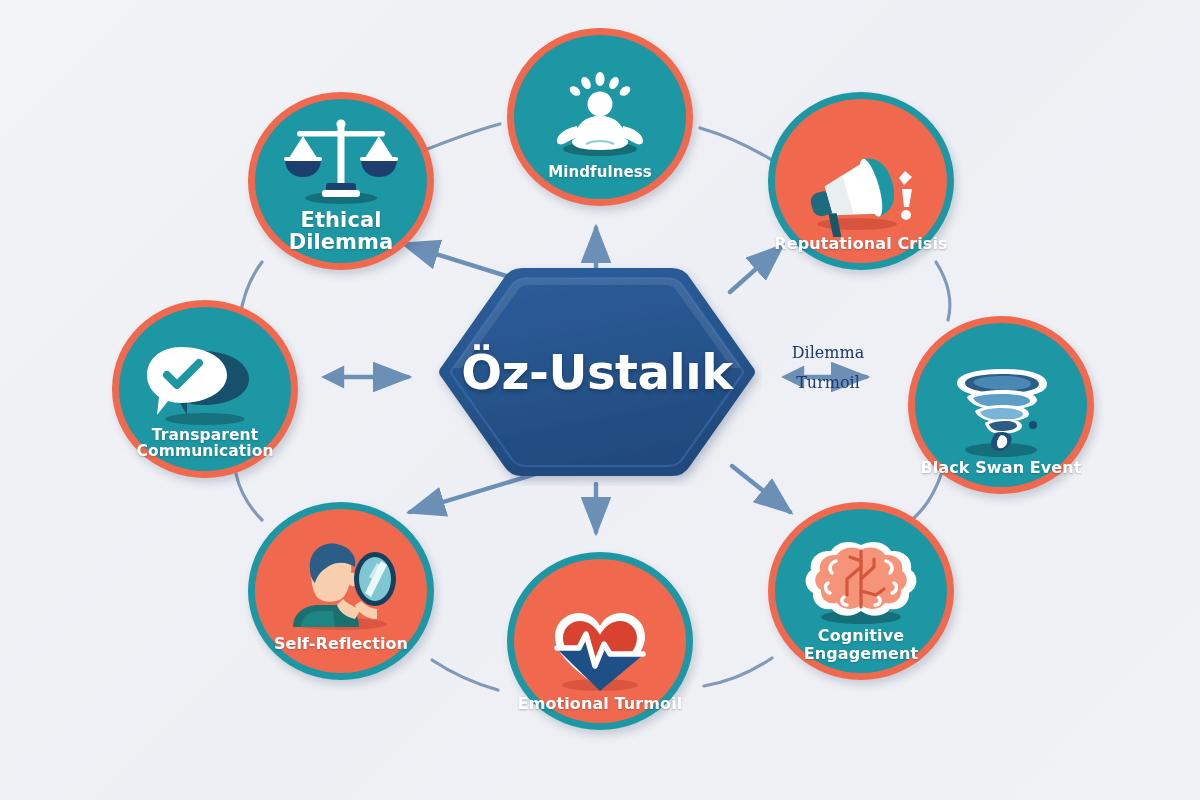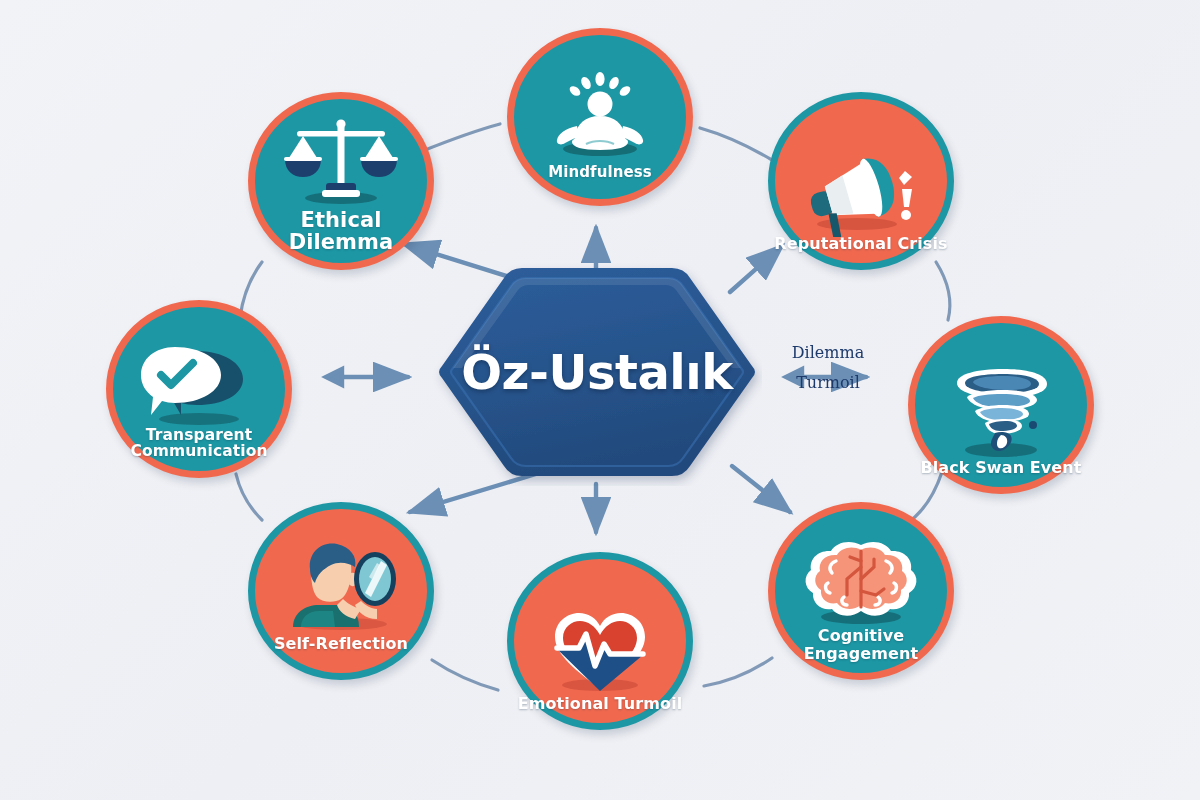--- a/index.html
+++ b/index.html
@@ -318,21 +318,21 @@
         <ellipse cx="98" cy="40" rx="21" ry="27" fill="#15405e"></ellipse>
         <ellipse cx="98" cy="40" rx="16" ry="22" fill="#7fc8d3"></ellipse>
         <path d="M88 54 L 104 22 L 110 26 L 94 58 Z" fill="#ffffff" opacity="0.85"></path>
         <path d="M92 38 L 100 24 L 103 26 L 95 40 Z" fill="#ffffff" opacity="0.6"></path>
         <path d="M84 62 C 88 66 94 70 100 70 L 100 80 C 88 80 80 72 78 66 Z" fill="#f7cfae"></path>
       </svg>
     </div>
     <div class="node-label" style="font-size:16px; margin-bottom:28px;">Self-Reflection</div>
   </div>
 
-  <div class="node" style="left:106px; top:300px; width:186px; height:178px;">
+  <div class="node" style="left:112px; top:300px; width:186px; height:178px;">
     <div class="node-shape teal"></div>
     <div class="node-icon" style="margin-bottom:-2px;">
       <svg width="124" height="84" viewBox="0 0 124 84">
         <ellipse cx="62" cy="74" rx="40" ry="6" fill="#14656f" opacity="0.75"></ellipse>
         <path d="M60 6 C 86 6 106 18 106 34 C 106 50 86 60 60 60 C 54 60 48 59 44 58
                  L 44 70 L 36 56 C 28 50 24 42 24 34 C 24 18 36 6 60 6 Z" fill="#16506b"></path>
         <path d="M38 2 C 64 2 84 14 84 30 C 84 46 64 58 38 58 C 33 58 29 57 25 56
                  L 14 70 L 16 52 C 8 46 4 39 4 30 C 4 14 18 2 38 2 Z" fill="#ffffff"></path>
         <path d="M24 30 L 34 40 L 56 18" stroke="#1d97a4" stroke-width="8" fill="none" stroke-linecap="round" stroke-linejoin="round"></path>
       </svg>

